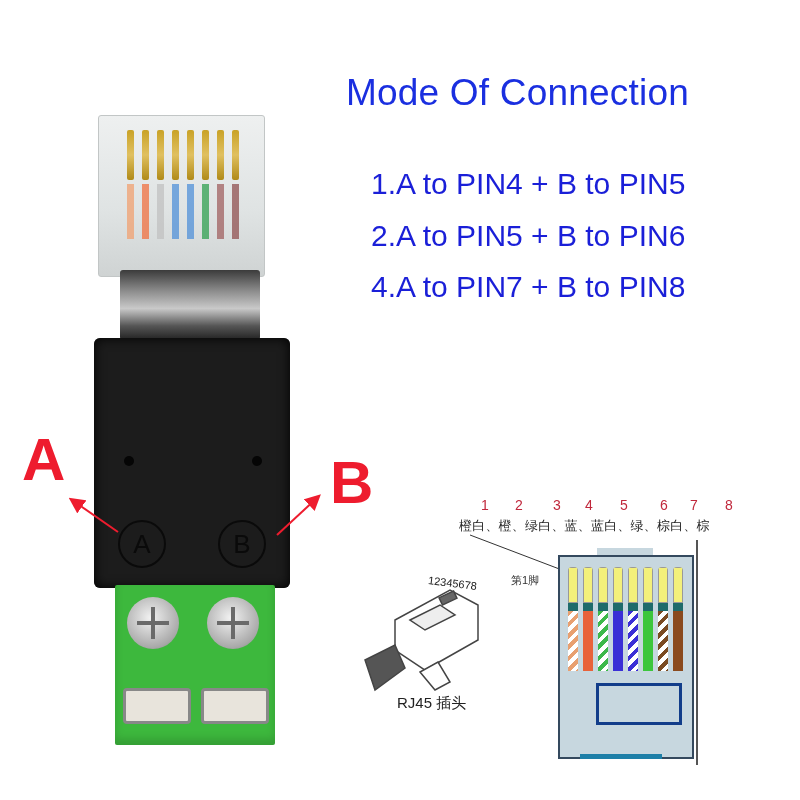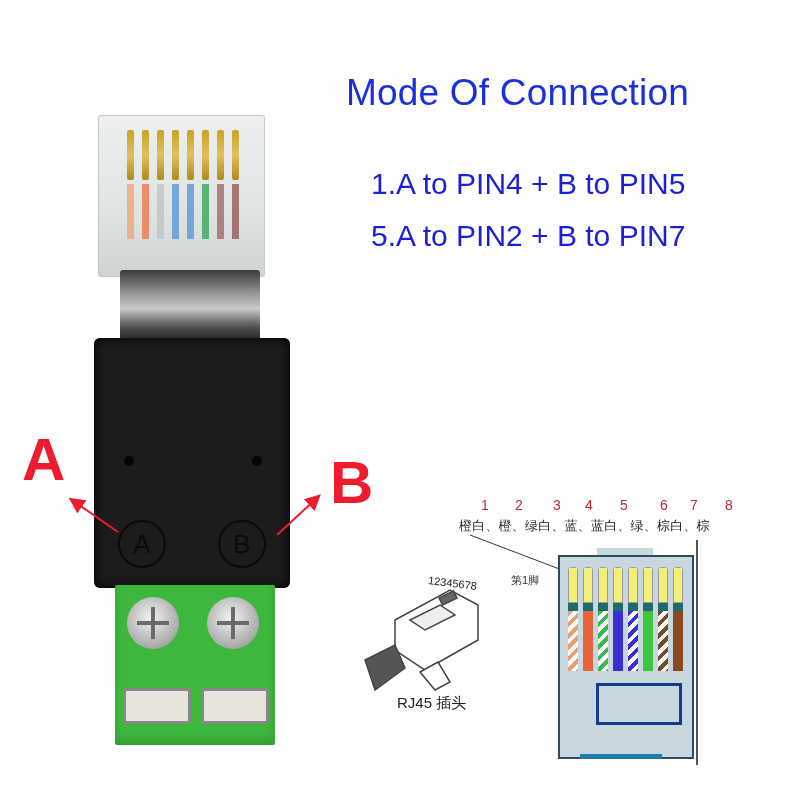--- a/index.html
+++ b/index.html
@@ -137,21 +137,22 @@
     <path d="M365,660 L395,645 L405,668 L375,690 z" fill="#555"></path>
     <rect x="440" y="594" width="16" height="8" fill="#666" transform="rotate(-25 448 598)"></rect>
   </g>
 </svg>
 <div class="abs rj-nums">12345678</div>
 <div class="abs rj-label">RJ45 插头</div>
 
 <div class="abs title">Mode Of Connection</div>
 <ul class="abs mode-list" id="modeList">
     <li><span class="num">1.</span><span>A to PIN4 + B to PIN5</span></li>
-    <li><span class="num">5.</span><span>A to PIN2 + B to PIN7</span></li>
+    <li><span class="num">2.</span><span>A to PIN5 + B to PIN6</span></li>
+    <li><span class="num">4.</span><span>A to PIN7 + B to PIN8</span></li>
   </ul>
 
 <div id="pinNums">
     <div class="pin-num" style="left: 481px;">1</div>
     <div class="pin-num" style="left: 515px;">2</div>
     <div class="pin-num" style="left: 553px;">3</div>
     <div class="pin-num" style="left: 585px;">4</div>
     <div class="pin-num" style="left: 620px;">5</div>
     <div class="pin-num" style="left: 660px;">6</div>
     <div class="pin-num" style="left: 690px;">7</div>

